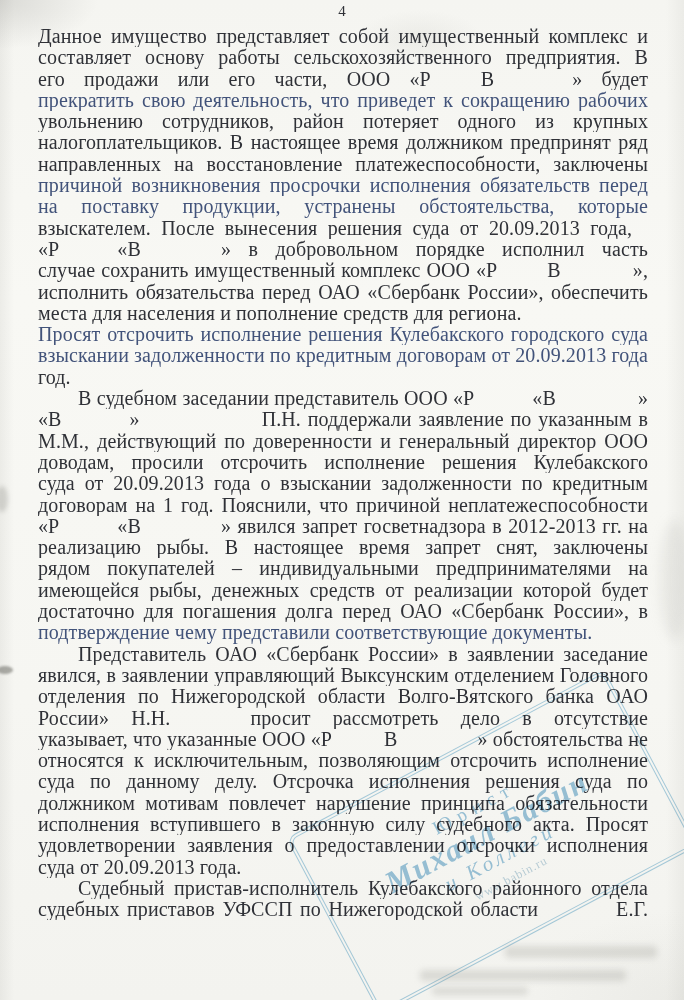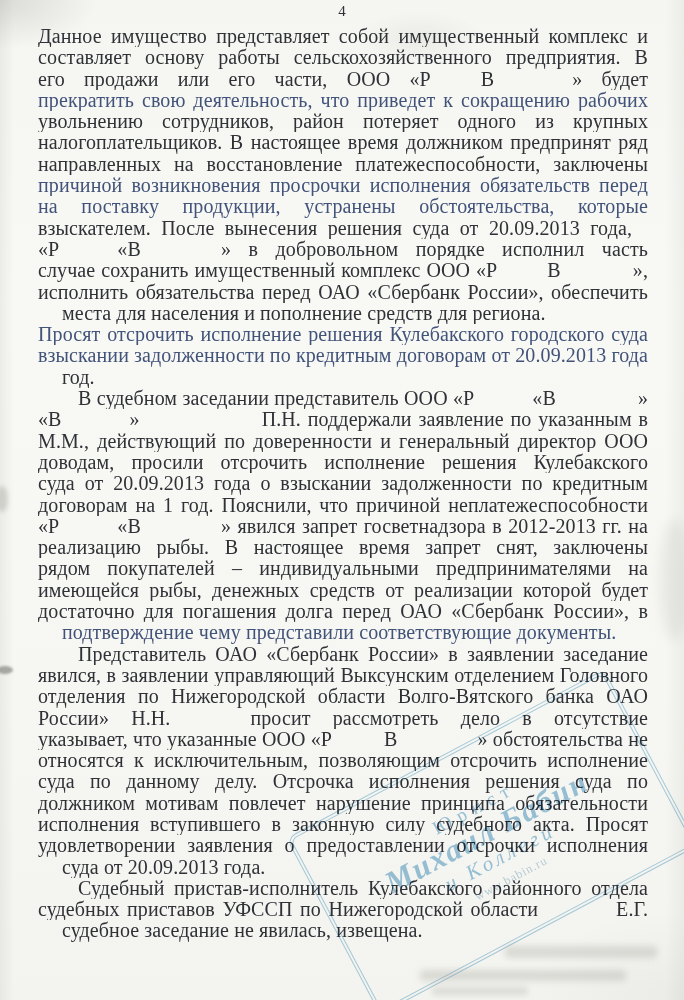--- a/index.html
+++ b/index.html
@@ -21,21 +21,21 @@
   .page-number{
     position:absolute;top:3px;left:0;width:100%;text-align:center;
     font-size:15px;color:#2f3137;
   }
   .text-body{position:absolute;left:38px;top:26px;width:610px;}
   .line{
     font-size:20px;line-height:21.3px;height:21.3px;overflow:hidden;
     text-align:justify;text-align-last:justify;
     color:#2f3137;letter-spacing:.1px;white-space:normal;
   }
-  .line.end{text-align-last:left;margin-left:24px;}
+  .line.end{text-align-last:left;}
   .line.indent{text-indent:40px;}
   .line.blue{color:#42537a;}
   .gap{display:inline-block;height:1px;}
   
   .watermark{
     position:absolute;left:312px;top:742px;width:352px;height:192px;
     transform:rotate(-28deg);
     border:4px double rgba(88,163,204,.50);border-radius:10px;
     display:flex;flex-direction:column;align-items:center;justify-content:center;
     color:rgba(74,152,196,.55);mix-blend-mode:multiply;text-align:center;
@@ -98,21 +98,20 @@
       <div class="line">России» Н.Н.<span class="gap" style="width: 80px;"></span>просит рассмотреть дело в отсутствие представителя,</div>
       <div class="line">указывает, что указанные ООО «Р<span class="gap" style="width: 52px;"></span>В<span class="gap" style="width: 80px;"></span>» обстоятельства не</div>
       <div class="line">относятся к исключительным,  позволяющим отсрочить исполнение решение</div>
       <div class="line">суда по данному делу. Отсрочка исполнения решения суда по указанным</div>
       <div class="line">должником  мотивам  повлечет нарушение принципа обязательности</div>
       <div class="line">исполнения вступившего в законную силу судебного акта. Просят отказать в</div>
       <div class="line">удовлетворении заявления о предоставлении отсрочки исполнения решения</div>
       <div class="line end">суда от 20.09.2013 года.</div>
       <div class="line indent">Судебный пристав-исполнитель  Кулебакского  районного  отдела</div>
       <div class="line">судебных  приставов  УФССП  по Нижегородской области<span class="gap" style="width: 78px;"></span>Е.Г. в</div>
-      <div class="line end">судебное заседание не явилась, извещена.</div>
     </div>
 
   <div class="watermark">
     <div class="wm-label">Юрист</div>
     <div class="wm-name">Михаил Бабин</div>
     <div class="wm-suffix">и Коллеги</div>
     <div class="wm-url">www.babin.ru</div>
   </div>
 
   <div class="bleed b1"></div>

